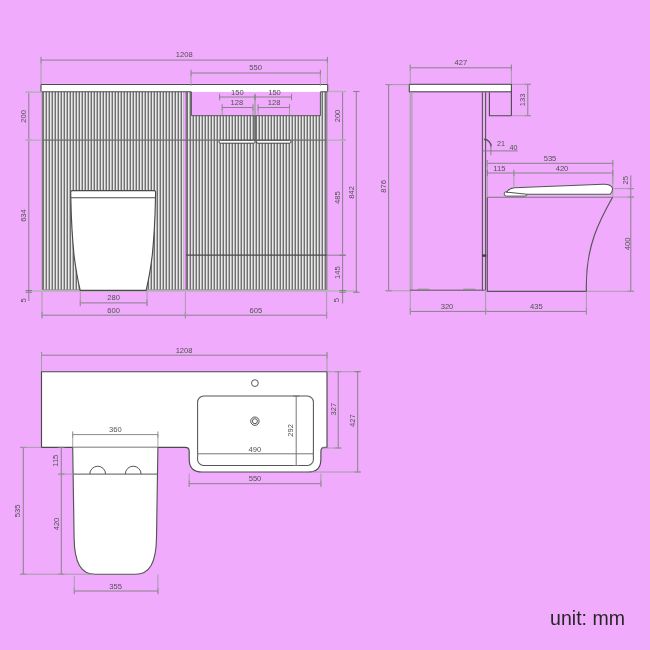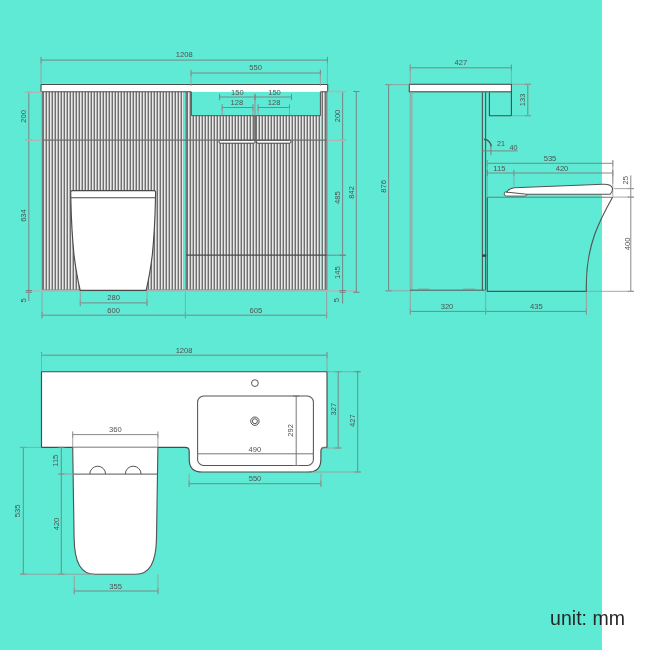--- a/index.html
+++ b/index.html
@@ -1,16 +1,16 @@
 <!DOCTYPE html>
 <html><head>
 <meta charset="utf-8">
 <style>
   html,body{margin:0;padding:0;background:#fff;}
-  #wrap{width:602px;height:650px;position:relative;background:#5eead4;}
+  #wrap{width:650px;height:650px;position:relative;background:#f0abfc;}
   svg{position:absolute;left:0;top:0;}
   text{font-family:"Liberation Sans",sans-serif;fill:#515151;font-size:7.6px;}
   text.big{font-size:19.5px;fill:#262626;}
   text.sm{font-size:7.2px;}
   .rt{text-anchor:middle;}
 </style>
 </head>
 <body>
 <div id="wrap">
 <svg width="650" height="650" viewBox="0 0 650 650">

